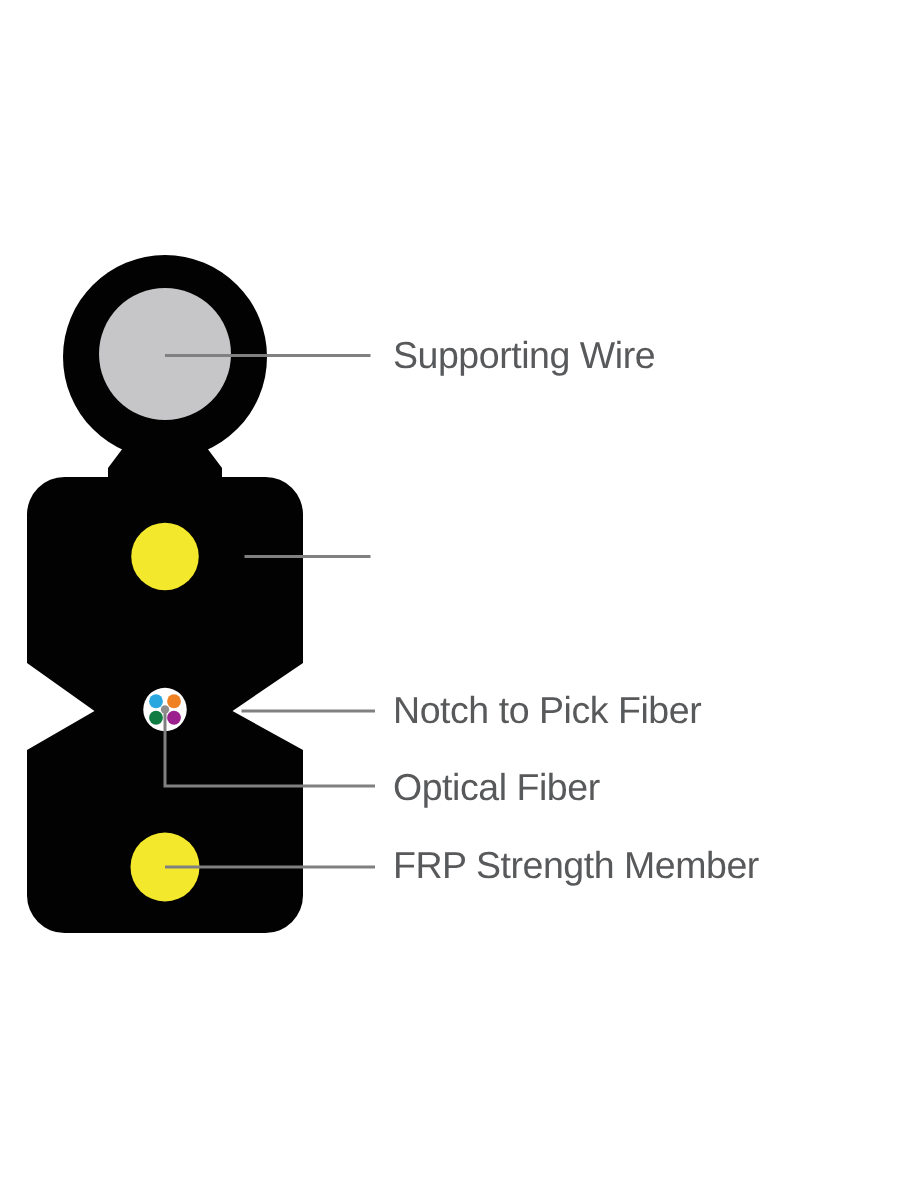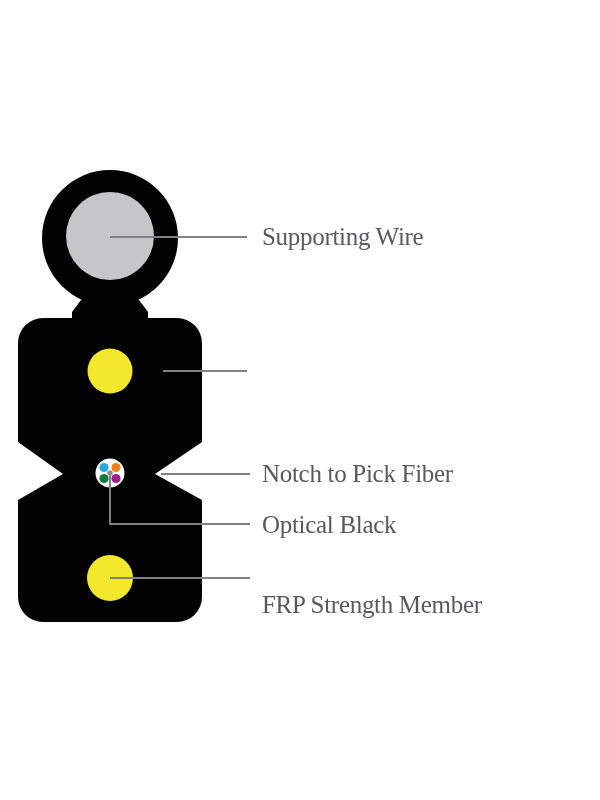--- a/index.html
+++ b/index.html
@@ -6,21 +6,21 @@
     margin: 0;
     padding: 0;
     background: #ffffff;
   }
   .canvas {
     position: relative;
     width: 600px;
     height: 800px;
     background: #ffffff;
     overflow: hidden;
-    font-family: Liberation Serif, serif;
+    font-family: Liberation Sans, sans-serif;
   }
   .diagram-svg {
     position: absolute;
     left: 0;
     top: 0;
     width: 600px;
     height: 800px;
   }
   .label {
     position: absolute;
@@ -29,21 +29,21 @@
     line-height: 30px;
     font-size: 25px;
     letter-spacing: -0.3px;
     color: #58595B;
     white-space: nowrap;
   }
   .label-supporting-wire { top: 222px; }
   .label-jacket          { top: 356px; }
   .label-notch           { top: 459px; text-align: center; }
   .label-optical-fiber   { top: 510px; }
-  .label-frp             { top: 562px; margin-top: 28px; }
+  .label-frp             { top: 562px; }
 </style>
 </head>
 <body>
 
 <div class="canvas">
 
   <svg class="diagram-svg" viewBox="0 0 600 800" xmlns="http://www.w3.org/2000/svg">
 
     <circle cx="110" cy="238" r="68" fill="#020202"></circle>
     <polygon points="84,262 136,262 136,296 148,312 148,320 72,320 72,312 84,296" fill="#020202"></polygon>
@@ -69,17 +69,17 @@
     <circle cx="104" cy="478.5" r="4.6" fill="#107C44"></circle>
     <circle cx="116" cy="478.5" r="4.6" fill="#9C1F8E"></circle>
     <circle cx="110" cy="473" r="2.8" fill="#8E8E8E"></circle>
   </svg>
 
   <div class="label label-supporting-wire">Supporting Wire</div>
 
 
   <div class="label label-notch">Notch to Pick Fiber</div>
 
-  <div class="label label-optical-fiber">Optical Black</div>
+  <div class="label label-optical-fiber">Optical Fiber</div>
 
   <div class="label label-frp">FRP Strength Member</div>
 
 </div>
 
 </body></html>

